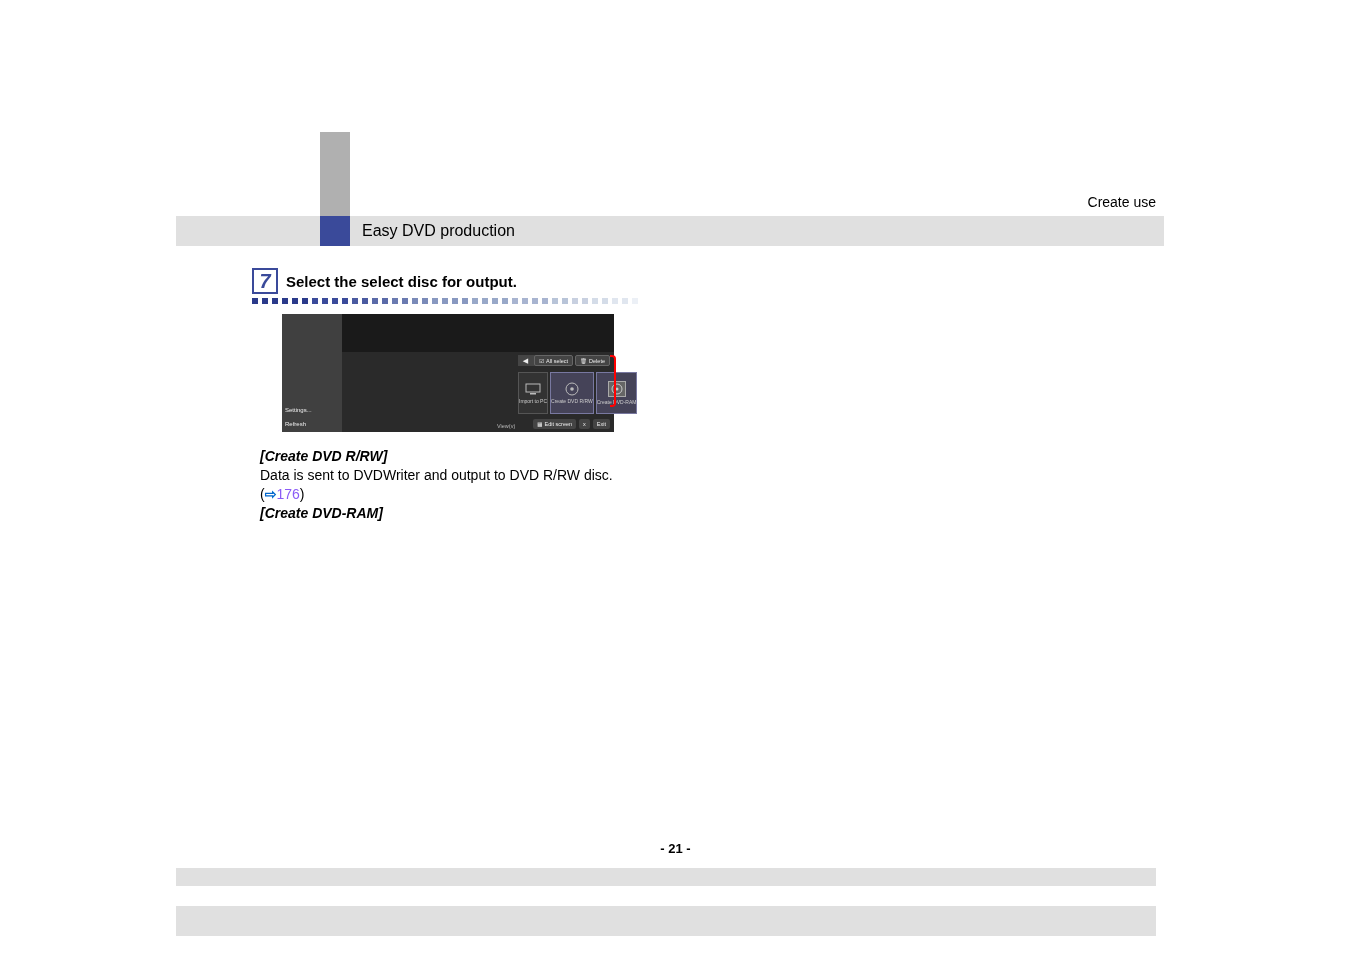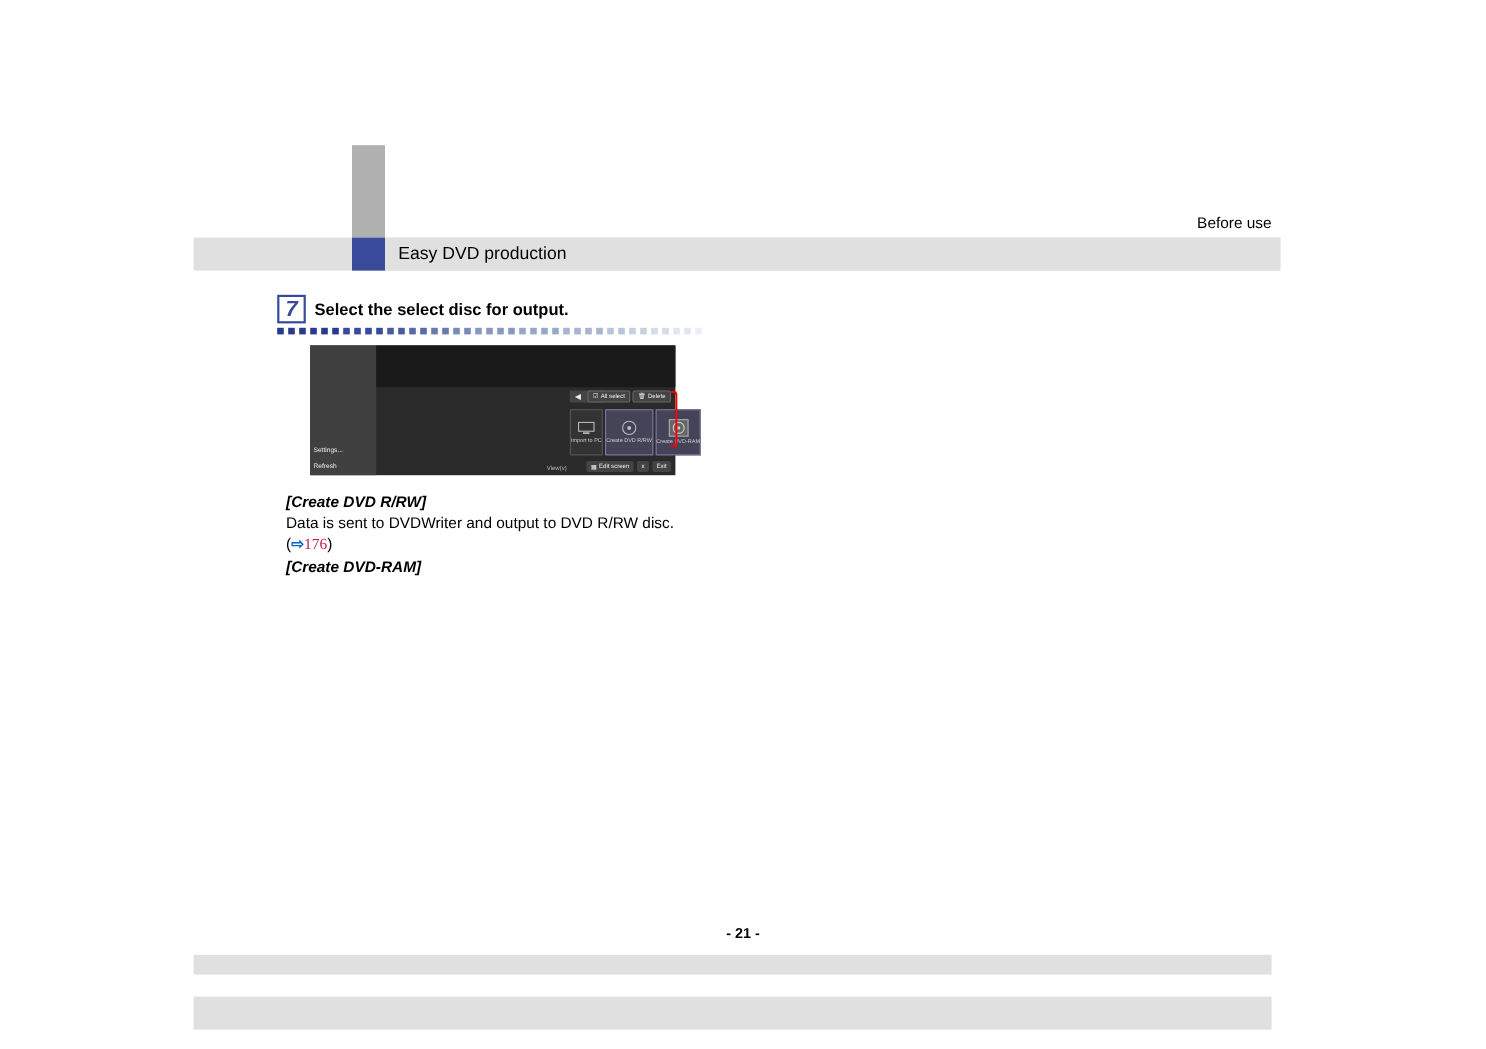--- a/index.html
+++ b/index.html
@@ -226,23 +226,22 @@
       position: absolute;
       left: 260px;
       top: 447px;
       width: 360px;
       font-size: 14px;
       line-height: 1.35;
     }
     .body-text p { margin: 0; }
     .bold { font-weight: bold; font-style: italic; }
     .link-page {
-      color: #be185d;
+      color: #8b5cf6;
       cursor: pointer;
-      font-family: Liberation Serif, serif;
     }
     .arrow-link {
       color: #0066cc;
       font-weight: bold;
     }
     .sub-indent { margin-left: 8px; }
     .footer-page {
       position: absolute;
       left: 0;
       right: 0;
@@ -278,21 +277,21 @@
       border-bottom: 2px solid #ff0000;
       border-top-right-radius: 4px;
       border-bottom-right-radius: 4px;
     }
   </style>
 </head>
 <body>
 
 <div class="gray-tab"></div>
 
-<div class="before-use">Before use</div>
+<div class="before-use">Create use</div>
 
 <div class="header-block">
   <div class="blue-square"></div>
   <div class="header-dark">
     <span class="section-title">Easy DVD production</span>
   </div>
 </div>
 
 <div class="step-row">
   <div class="step-number-box">

